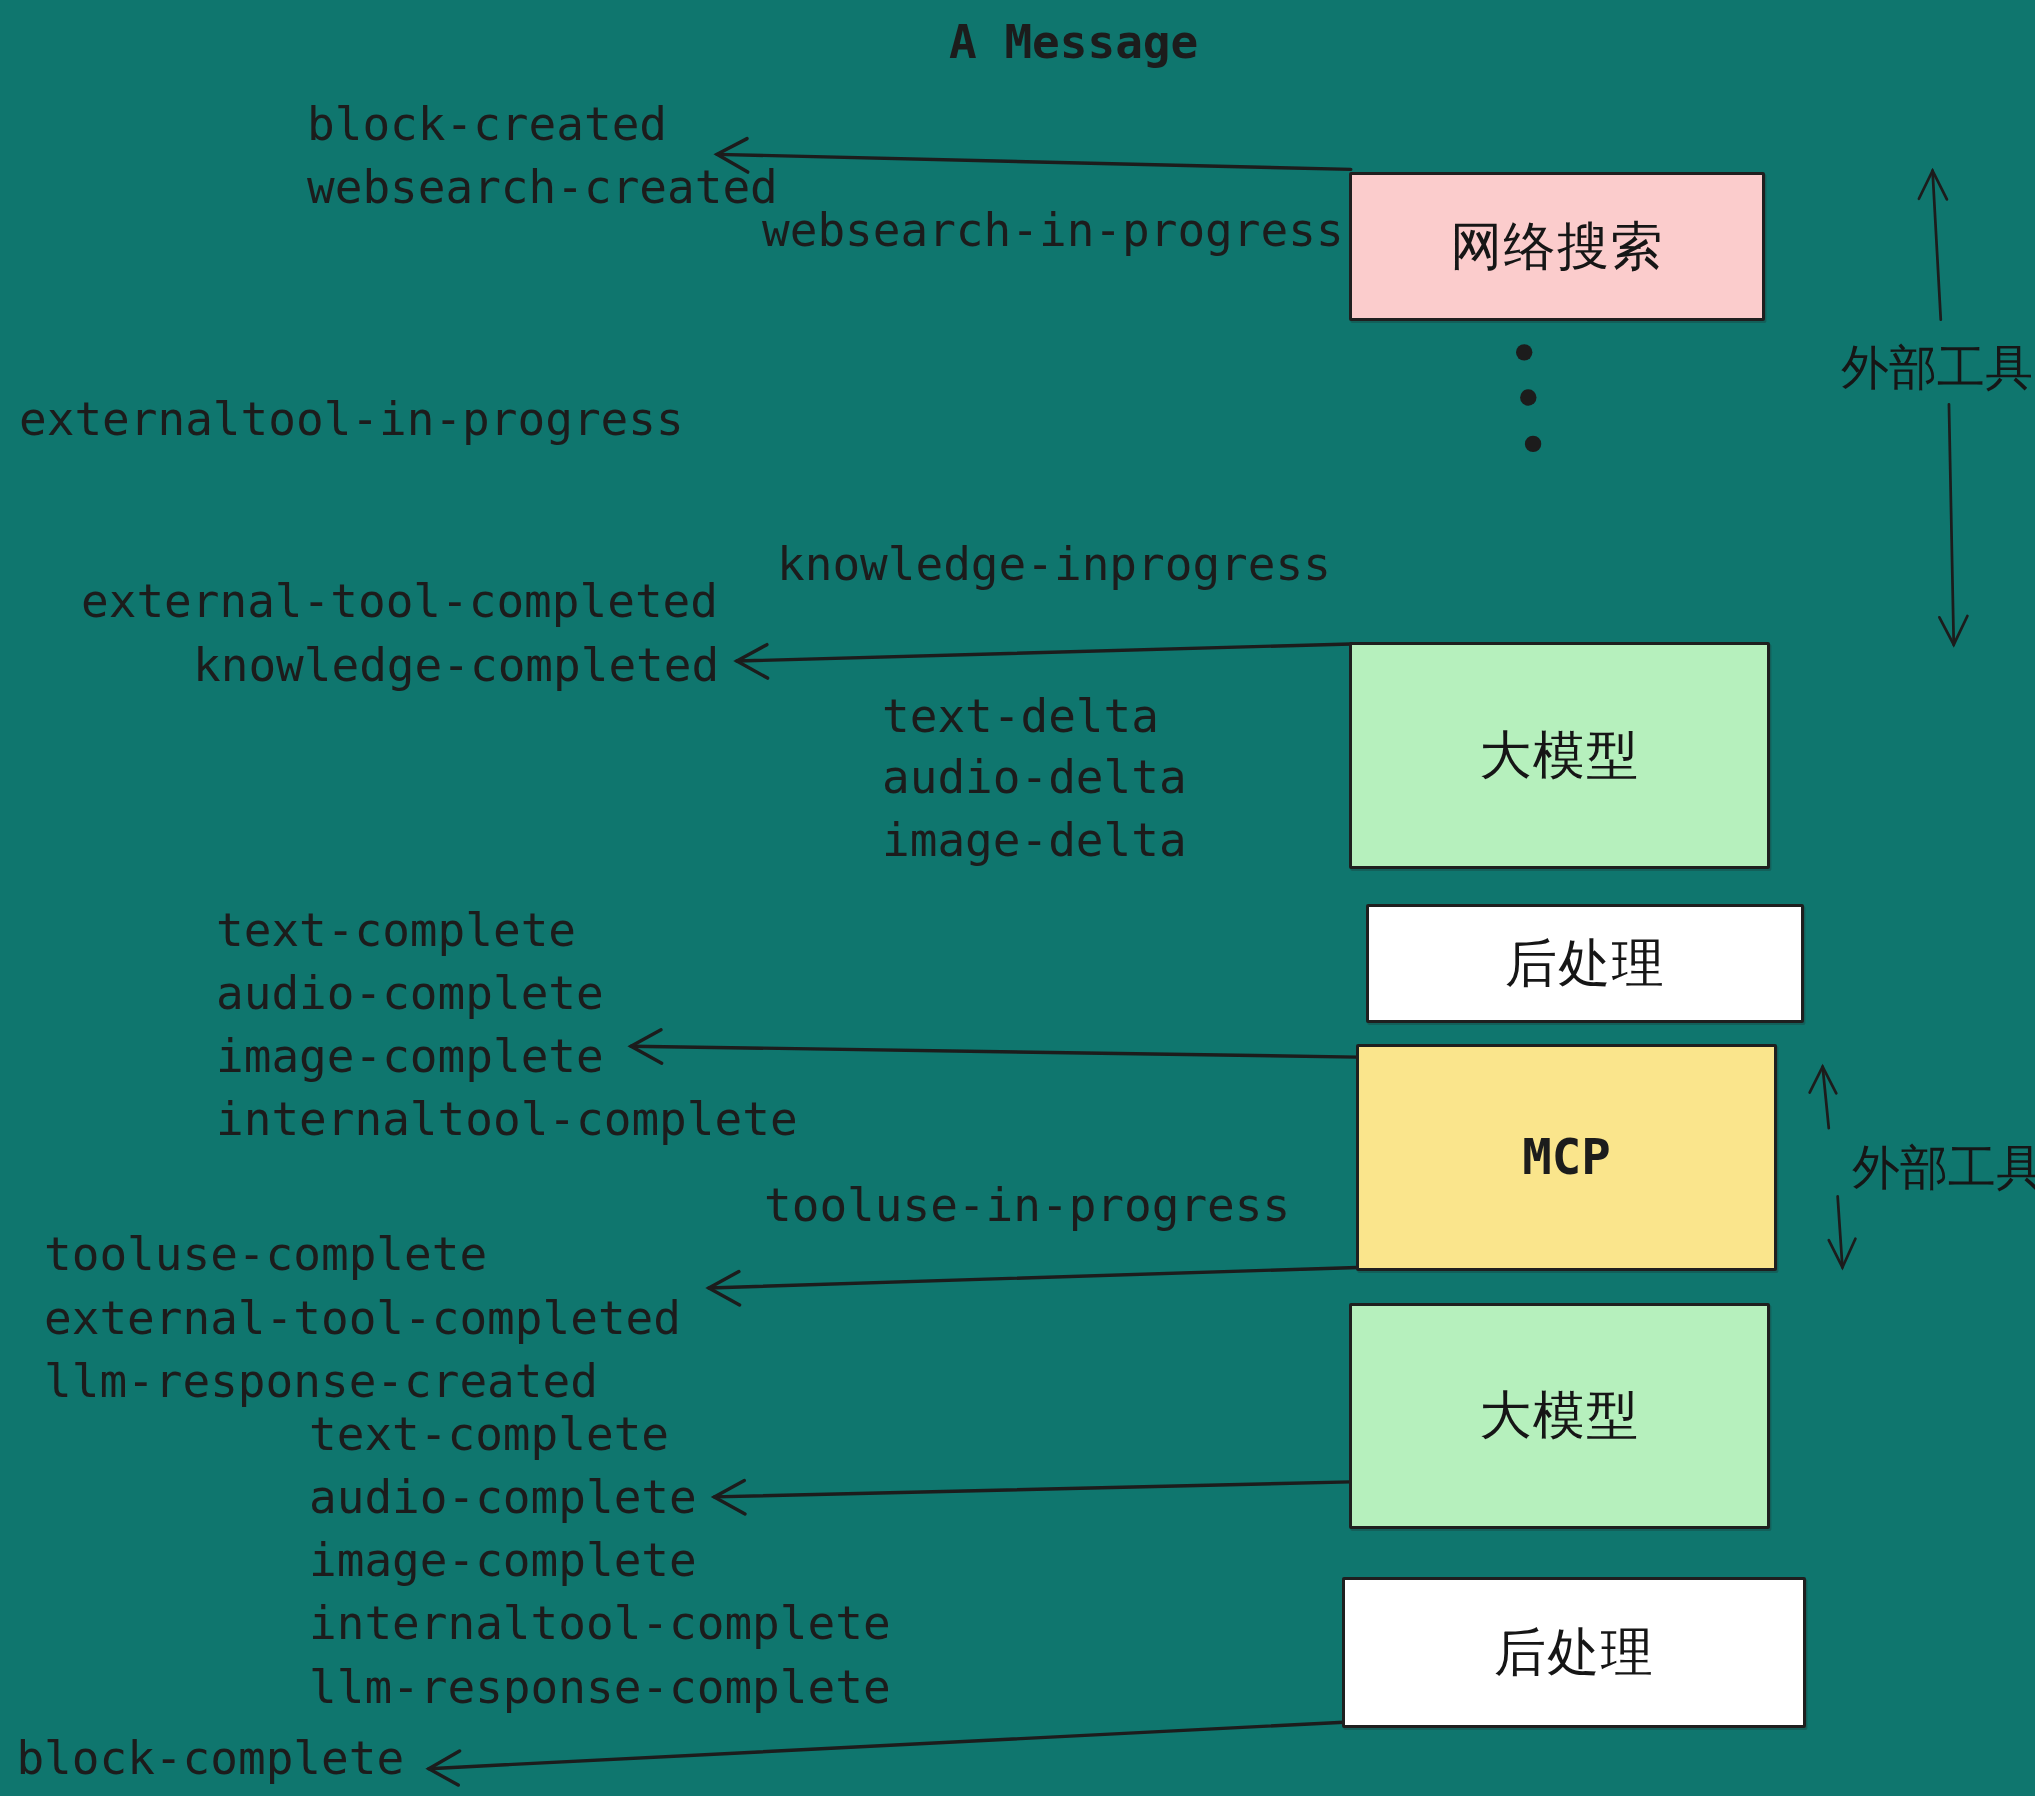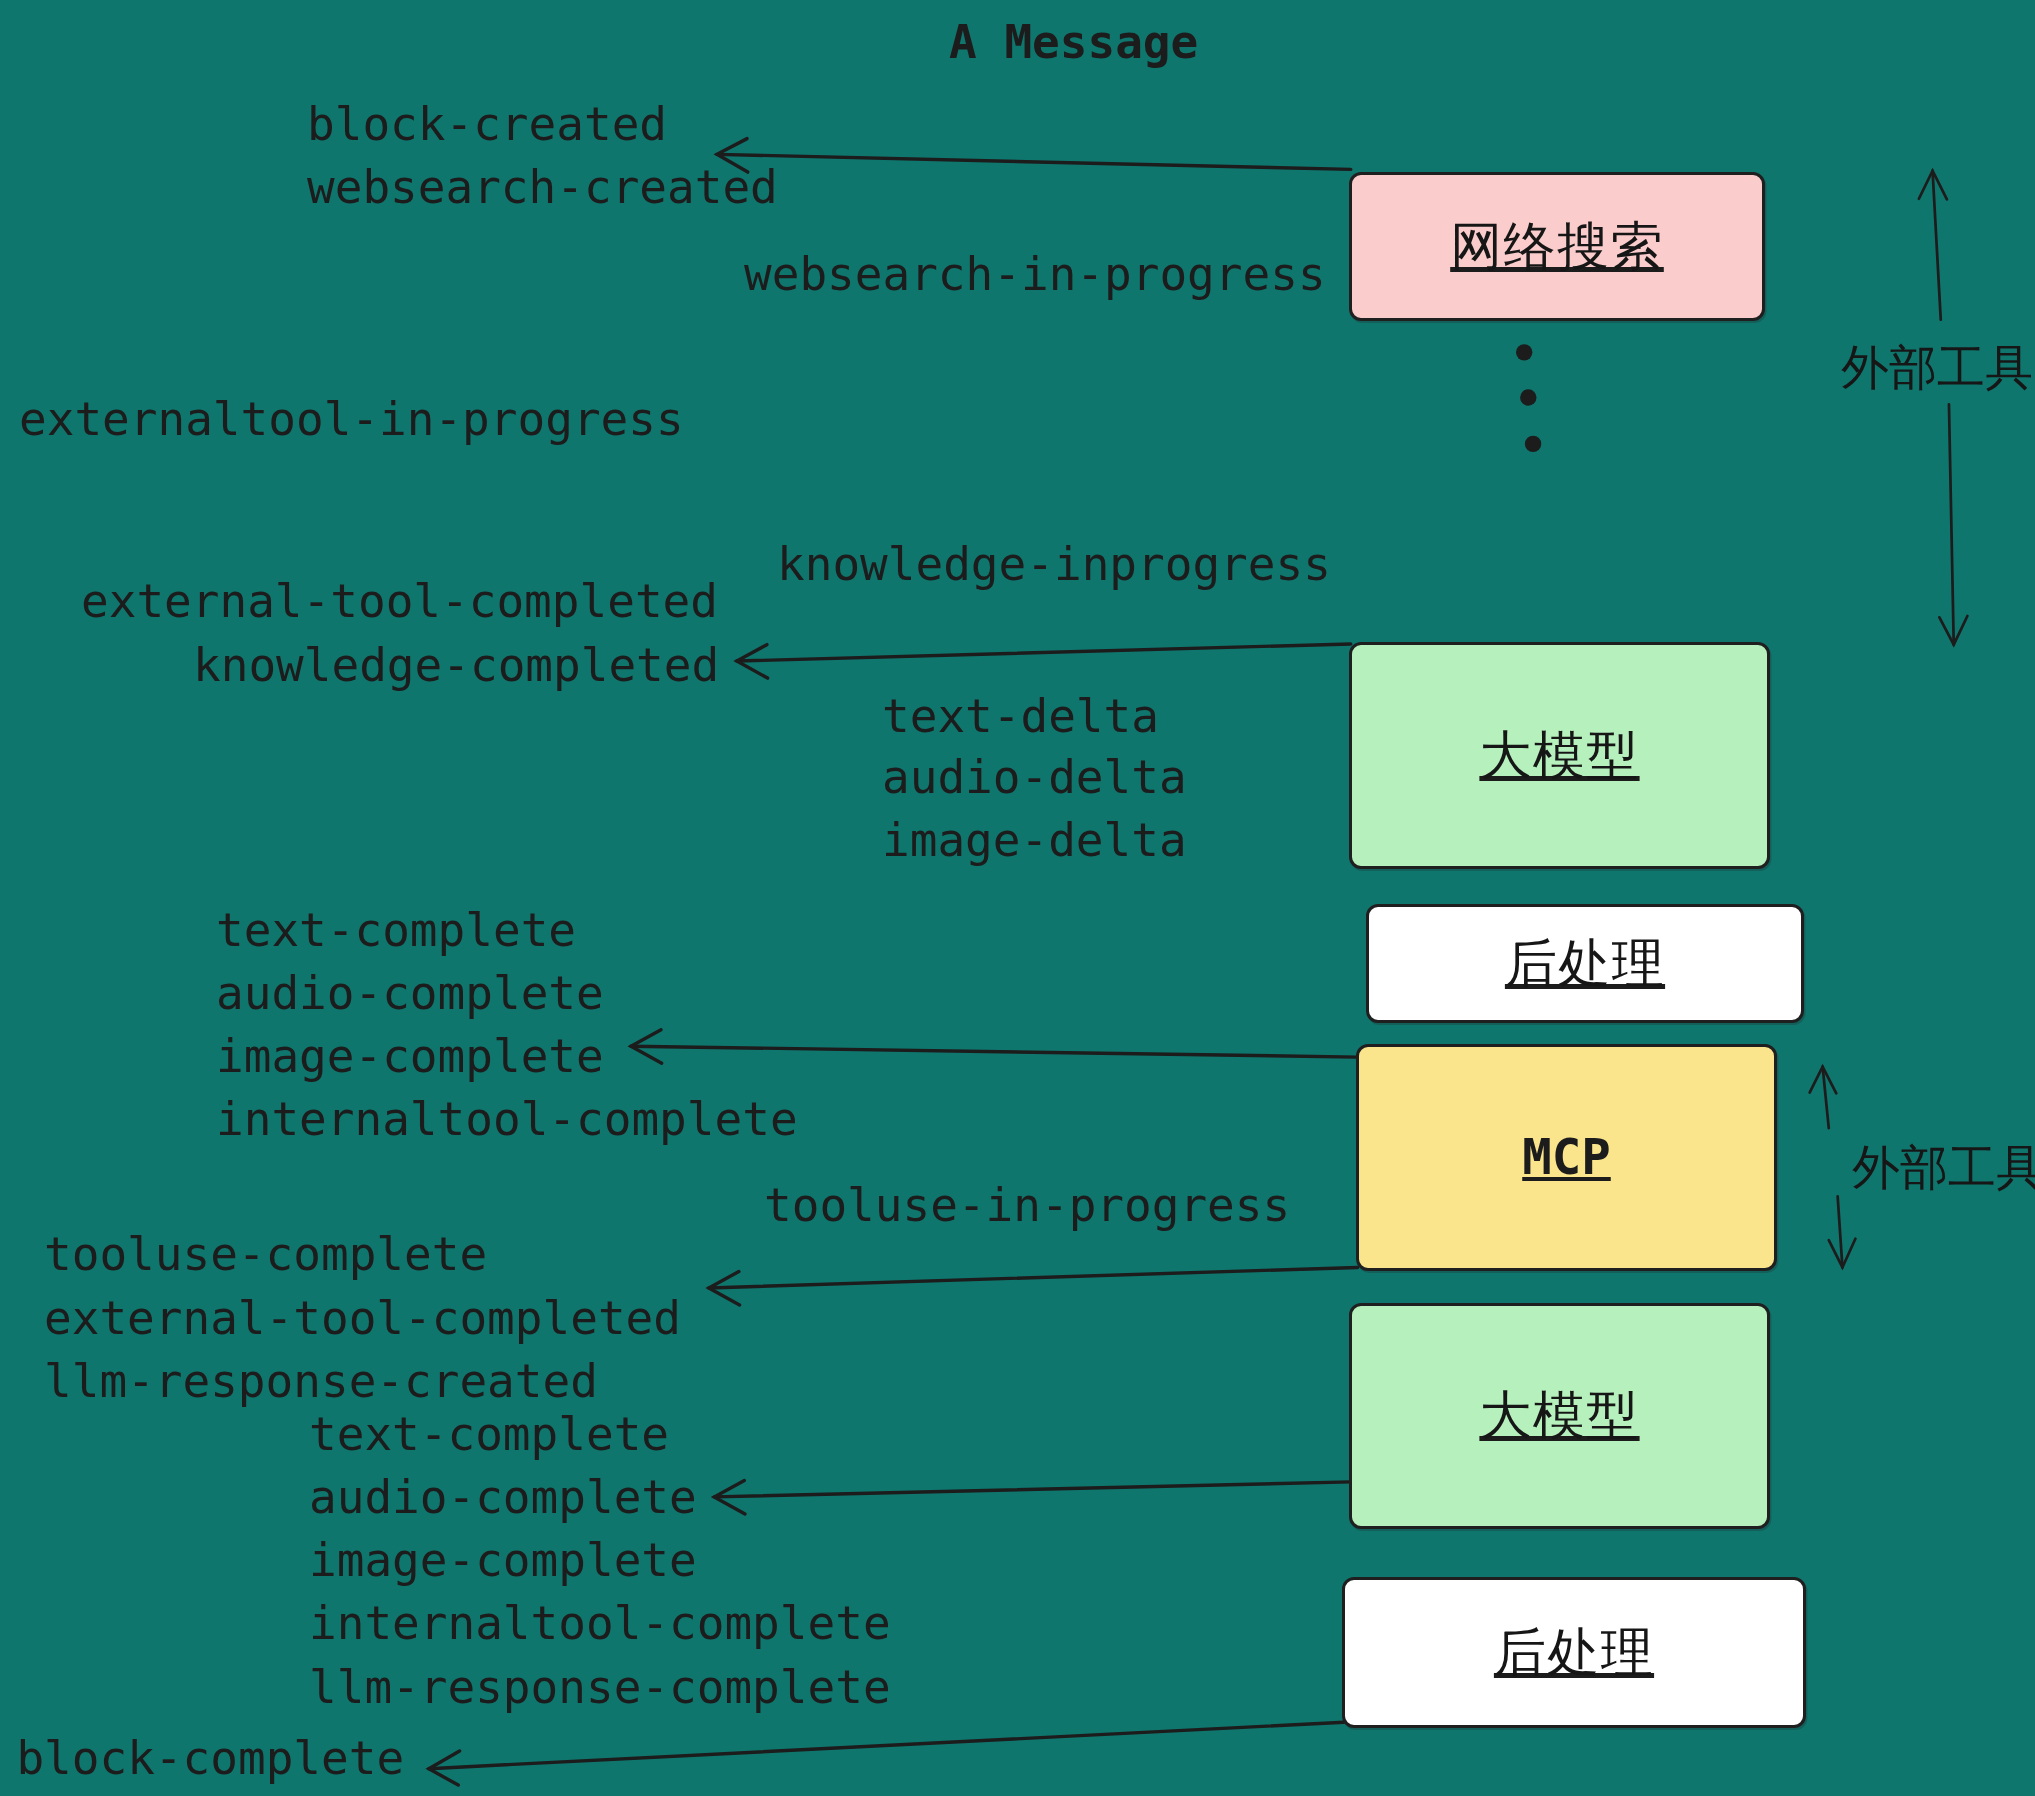--- a/index.html
+++ b/index.html
@@ -13,24 +13,23 @@
   }
   .title{
     position:absolute; left:949px; top:15px; font-size:46px; font-weight:bold;
     white-space:nowrap;
   }
   .ev{
     position:absolute; font-size:46px; line-height:1.0; white-space:nowrap;
     color:var(--ink);
   }
   .box{
-    position:absolute; border:3.4px solid #1f1f1f; border-radius:12px;
+    position:absolute; border:3.4px solid #1f1f1f; border-radius:2px;
     display:flex; align-items:center; justify-content:center;
     box-shadow:1.4px 2px 0 rgba(30,30,30,.25);
-    text-decoration:underline;
   }
   .box .cn{
     font-family:"DejaVu Sans","Liberation Sans",sans-serif;
     font-size:52px; font-weight:500; letter-spacing:1.4px; color:#161616;
   }
   .box .mono{ font-family:"DejaVu Sans Mono","Liberation Mono",monospace; font-size:49px; font-weight:bold;}
   .fill-pink{background:var(--pink);}
   .fill-green{background:var(--green);}
   .fill-yellow{background:var(--yellow);}
   .fill-white{background:var(--white);}
@@ -100,21 +99,21 @@
       <circle cx="2232" cy="516" r="12" fill="#1c1c1c"></circle>
       <circle cx="2238" cy="582" r="12" fill="#1c1c1c"></circle>
       <circle cx="2245" cy="650" r="12" fill="#1c1c1c"></circle>
     </g>
   </svg>
 
   <div class="title">A Message</div>
 
   <div class="ev" style="left:307px;  top:101px;">block-created</div>
   <div class="ev" style="left:307px;  top:164px;">websearch-created</div>
-  <div class="ev" style="left:744px; top:207px;margin-top:44px;">websearch-in-progress</div>
+  <div class="ev" style="left:762px; top:207px;">websearch-in-progress</div>
   <div class="ev" style="left:19px;   top:396px;">externaltool-in-progress</div>
   <div class="ev" style="left:777px; top:541px;">knowledge-inprogress</div>
   <div class="ev" style="left:81px;  top:578px;">external-tool-completed</div>
   <div class="ev" style="left:193px;  top:642px;">knowledge-completed</div>
   <div class="ev" style="left:882px; top:693px;">text-delta</div>
   <div class="ev" style="left:882px; top:754px;">audio-delta</div>
   <div class="ev" style="left:882px; top:817px;">image-delta</div>
   <div class="ev" style="left:216px;  top:907px;">text-complete</div>
   <div class="ev" style="left:216px;  top:970px;">audio-complete</div>
   <div class="ev" style="left:216px;  top:1033px;">image-complete</div>

